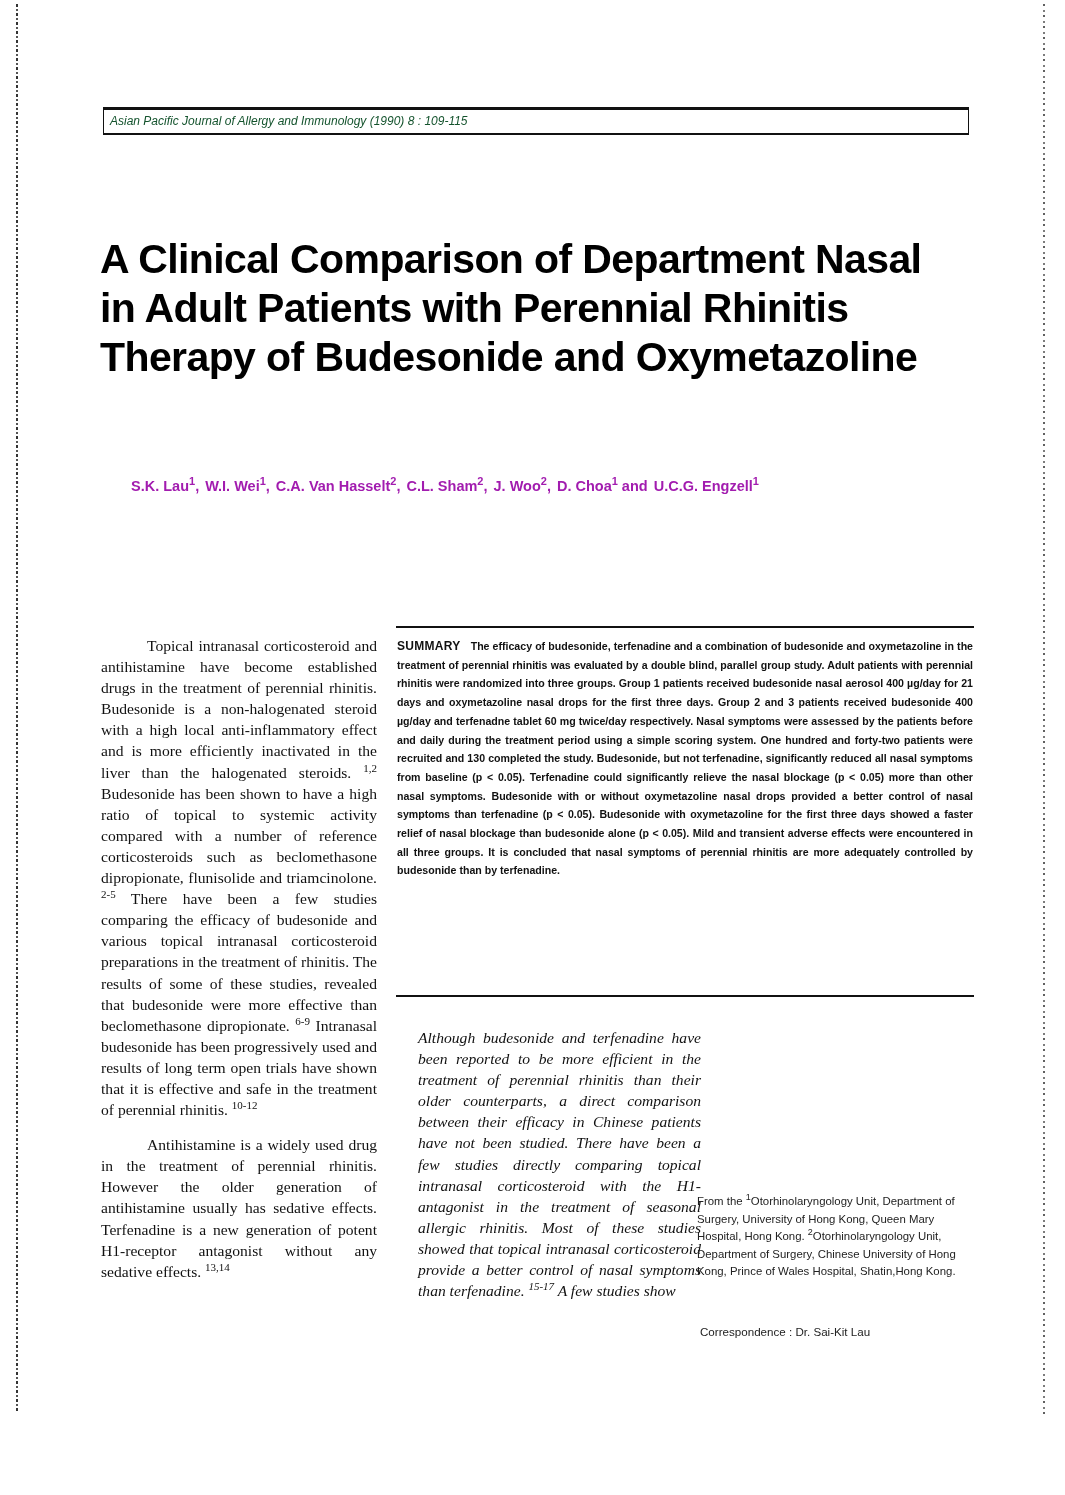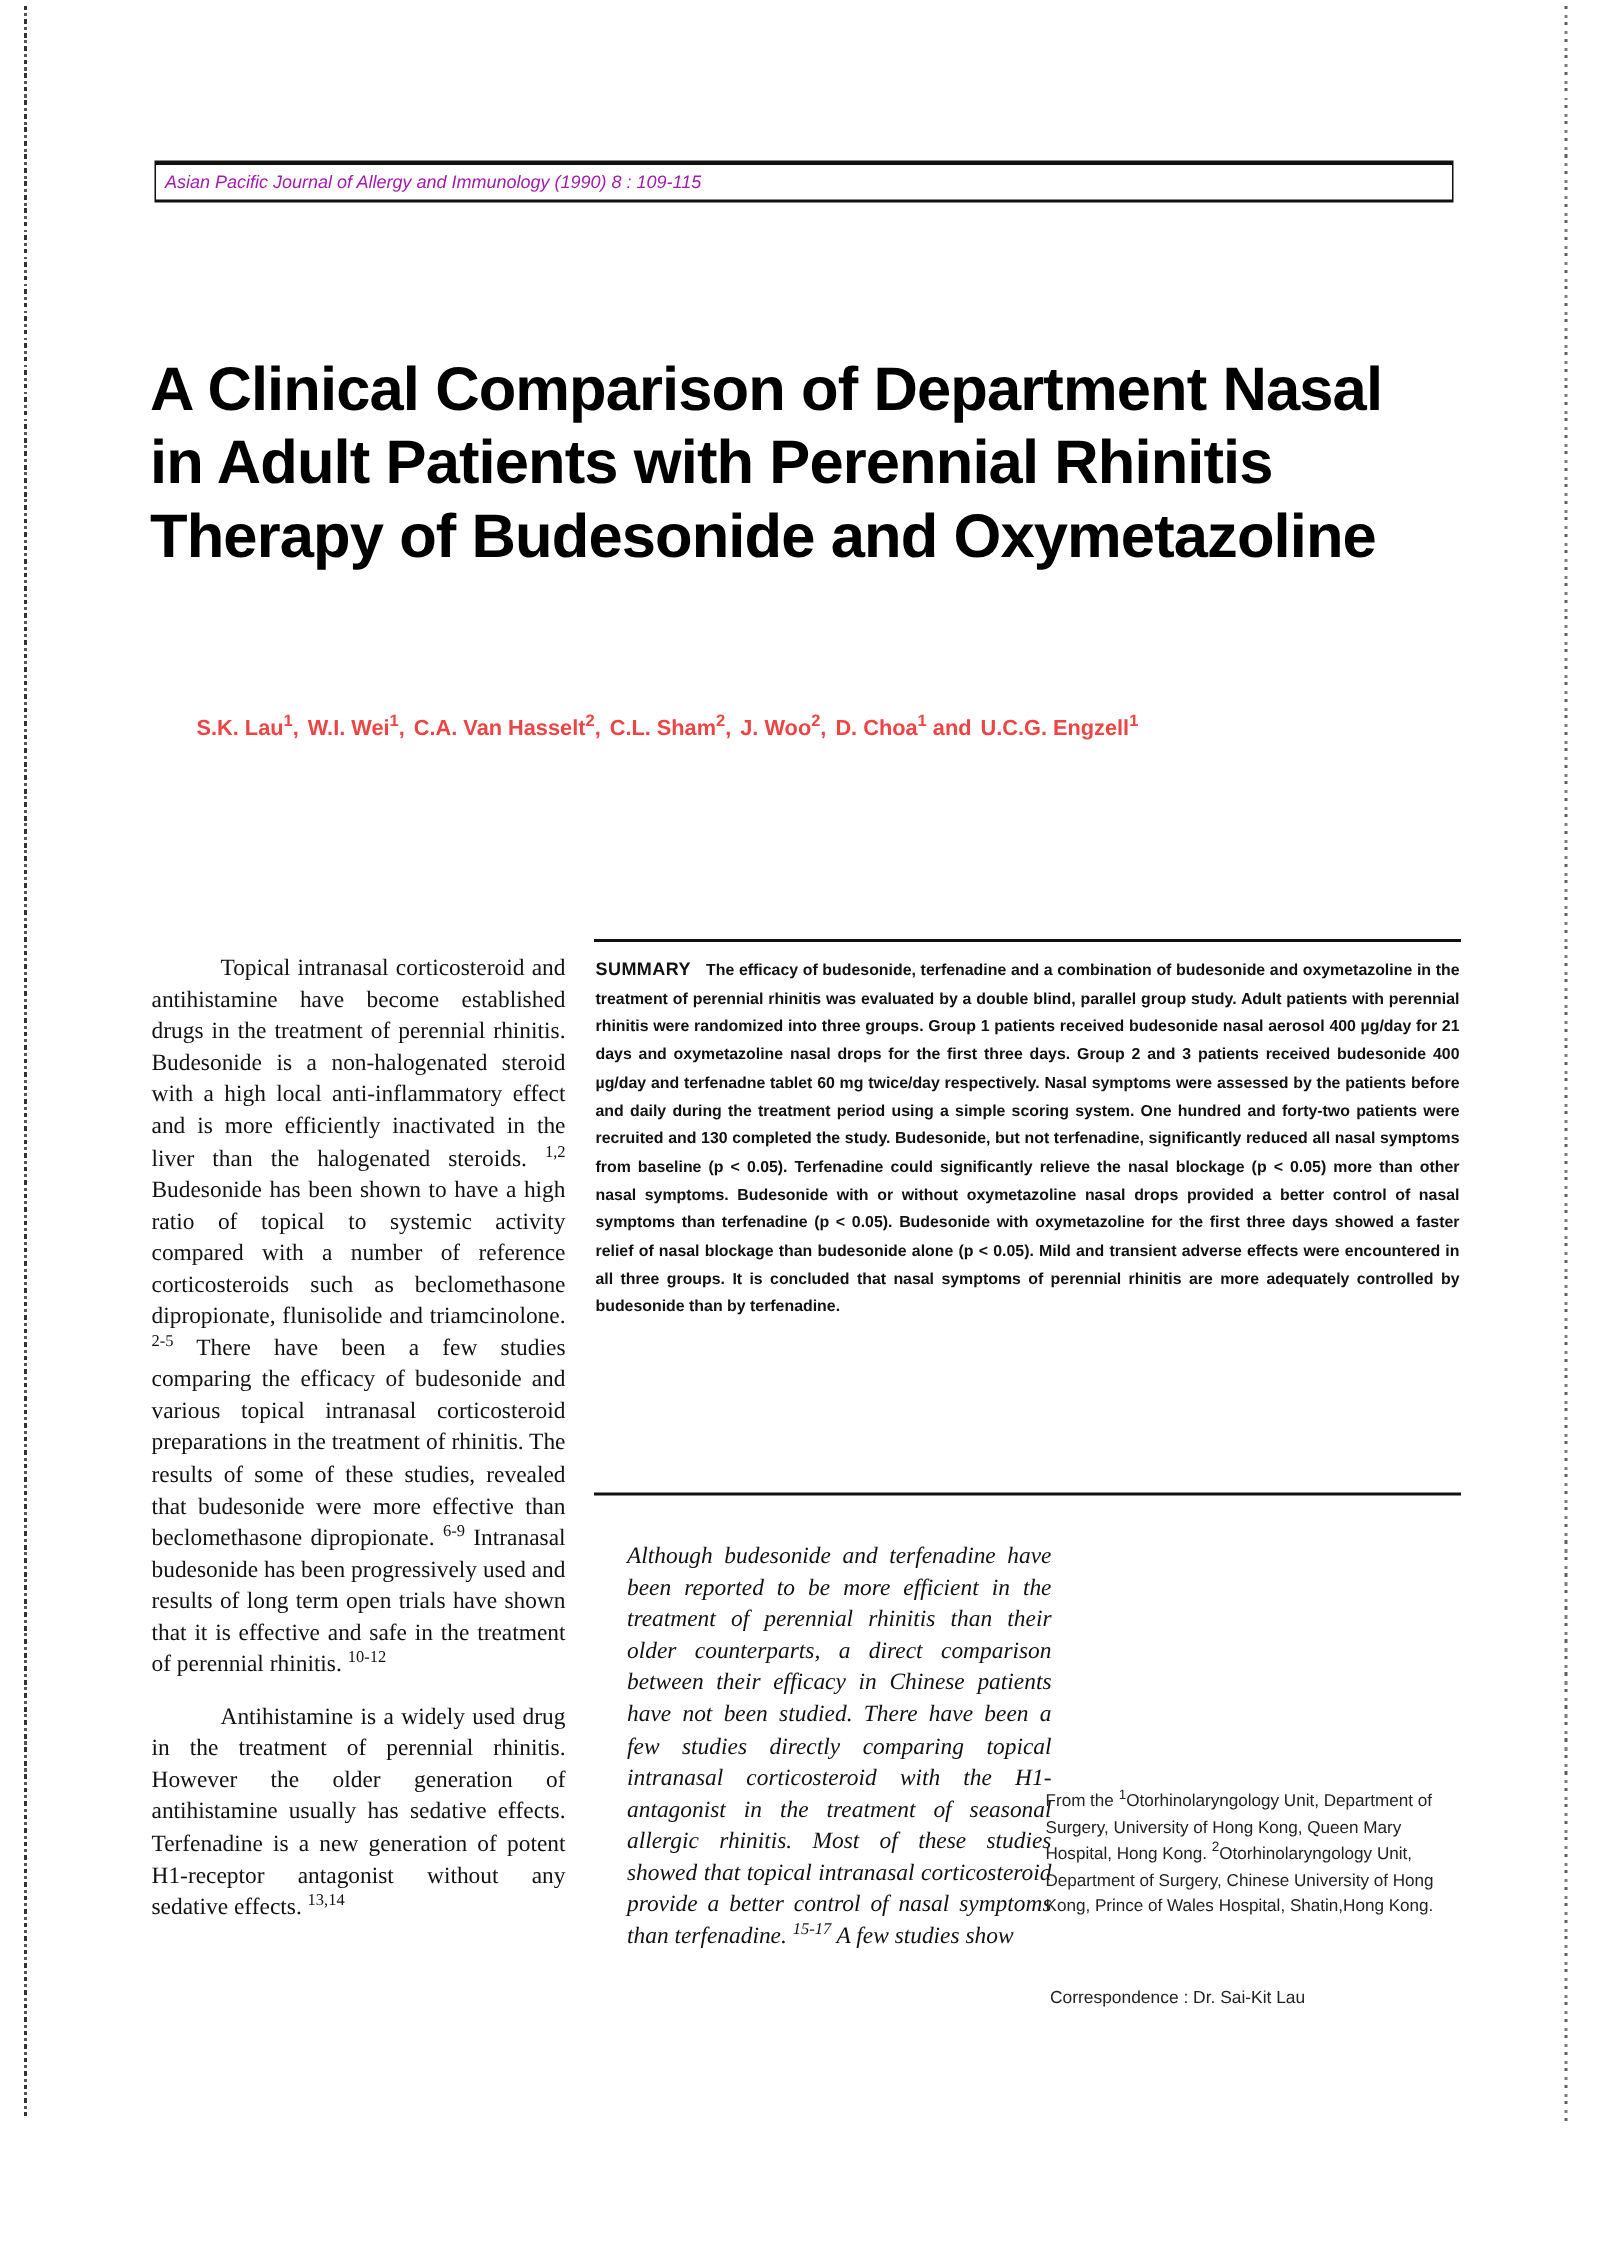--- a/index.html
+++ b/index.html
@@ -16,34 +16,34 @@
     }
 
     .journal-header {
       position: absolute; left: 103px; top: 107px; width: 866px; height: 28px;
       border-top: 3px solid #111; border-bottom: 2px solid #111;
       border-left: 1px solid #111; border-right: 1px solid #111;
       box-sizing: border-box;
     }
     .journal-header span {
       position: absolute; left: 6px; top: 4px;
-      font-family: "Liberation Sans", sans-serif; font-style: italic; font-size: 12px; color: #a21caf;
+      font-family: "Liberation Sans", sans-serif; font-style: italic; font-size: 12px; color: #14532d;
     }
 
     .title {
       position: absolute; left: 100px; top: 235px; width: 900px;
       font-family: "Liberation Sans", sans-serif; font-weight: bold;
       font-size: 41px; line-height: 49px; letter-spacing: -0.6px; color: #000;
       margin: 0;
     }
     .title span { display: block; white-space: nowrap; }
 
     .authors {
       position: absolute; left: 131px; top: 478px; width: 860px;
-      font-family: "Liberation Sans", sans-serif; font-weight: bold; font-size: 14.5px; color: #ef4444;
+      font-family: "Liberation Sans", sans-serif; font-weight: bold; font-size: 14.5px; color: #a21caf;
       white-space: nowrap;
     }
     .authors .author { margin-right: 6px; }
     .authors sup { font-size: 11px; vertical-align: 6px; line-height: 0; }
 
     .body-col {
       position: absolute;
       font-family: "Liberation Serif", serif; font-size: 15.6px; line-height: 21.1px; color: #111;
       text-align: justify; hyphens: none;
     }

